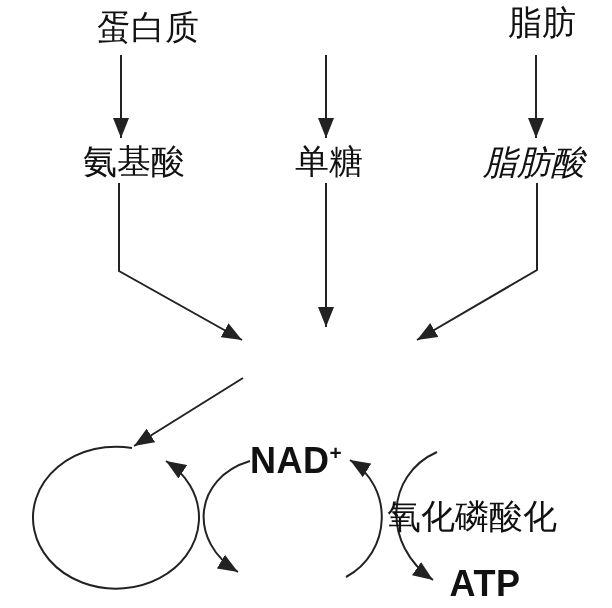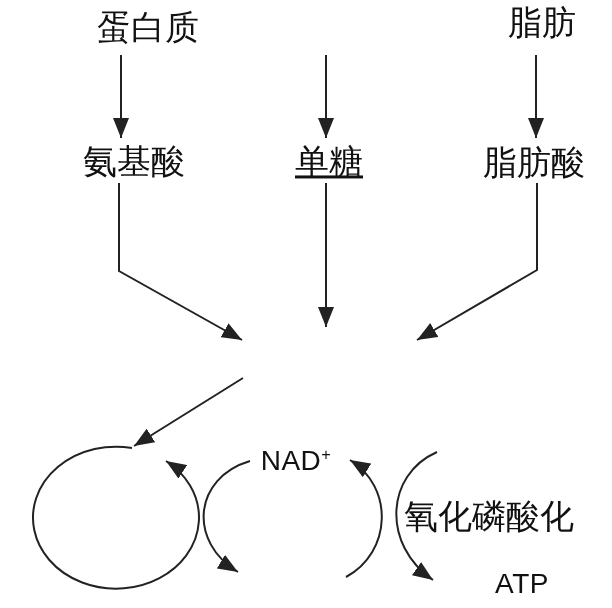--- a/index.html
+++ b/index.html
@@ -30,21 +30,21 @@
   .label {
     position: absolute;
     transform: translate(-50%, -50%);
     color: var(--text);
     white-space: nowrap;
     text-align: center;
     font-size: 34px;
     letter-spacing: 0px;
     line-height: 1.15;
   }
-  .label.latin { font-size: 28px; font-weight: 400; letter-spacing: 0.5px; }
+  .label.latin { font-size: 36px; font-weight: 700; letter-spacing: 0.5px; }
   .label.two-line { line-height: 42px; }
   .label sup { font-size: 0.58em; vertical-align: super; line-height: 0; }
 </style>
 </head>
 <body>
 
 <div class="canvas">
 
   <svg width="612" height="608" viewBox="0 0 612 608">
     <defs>
@@ -68,23 +68,23 @@
     <path class="stroke" marker-end="url(#ah)" d="M250,461 C193,478 188,542 238,572"></path>
     <path class="stroke" marker-end="url(#ah)" d="M346,577 C392,552 394,487 350,460"></path>
 
     <path class="stroke" marker-end="url(#ah)" d="M437,452 C385,475 382,545 433,580"></path>
   </svg>
 
   <div class="label" style="left:124px; top:28px;margin-left:24px;">蛋白质</div>
   <div class="label" style="left:542px; top:23px;">脂肪</div>
 
   <div class="label" style="left:134px; top:162px;">氨基酸</div>
-  <div class="label" style="left:329px; top:162px;text-decoration:underline;">单糖</div>
-  <div class="label" style="left:534px; top:163px;">脂肪酸</div>
+  <div class="label" style="left:329px; top:162px;">单糖</div>
+  <div class="label" style="left:534px; top:163px;font-style:italic;">脂肪酸</div>
 
 
 
   <div class="label latin" style="left:296px; top:461px;"><span>NAD</span><sup>+</sup></div>
 
-  <div class="label" style="left:489px; top:517px;text-align:center;">氧化磷酸化</div>
-  <div class="label latin" style="left:485px; top:584px;margin-left:37px;">ATP</div>
+  <div class="label" style="left:472px; top:517px;text-align:center;">氧化磷酸化</div>
+  <div class="label latin" style="left:485px; top:584px;">ATP</div>
 
 </div>
 
 </body></html>

